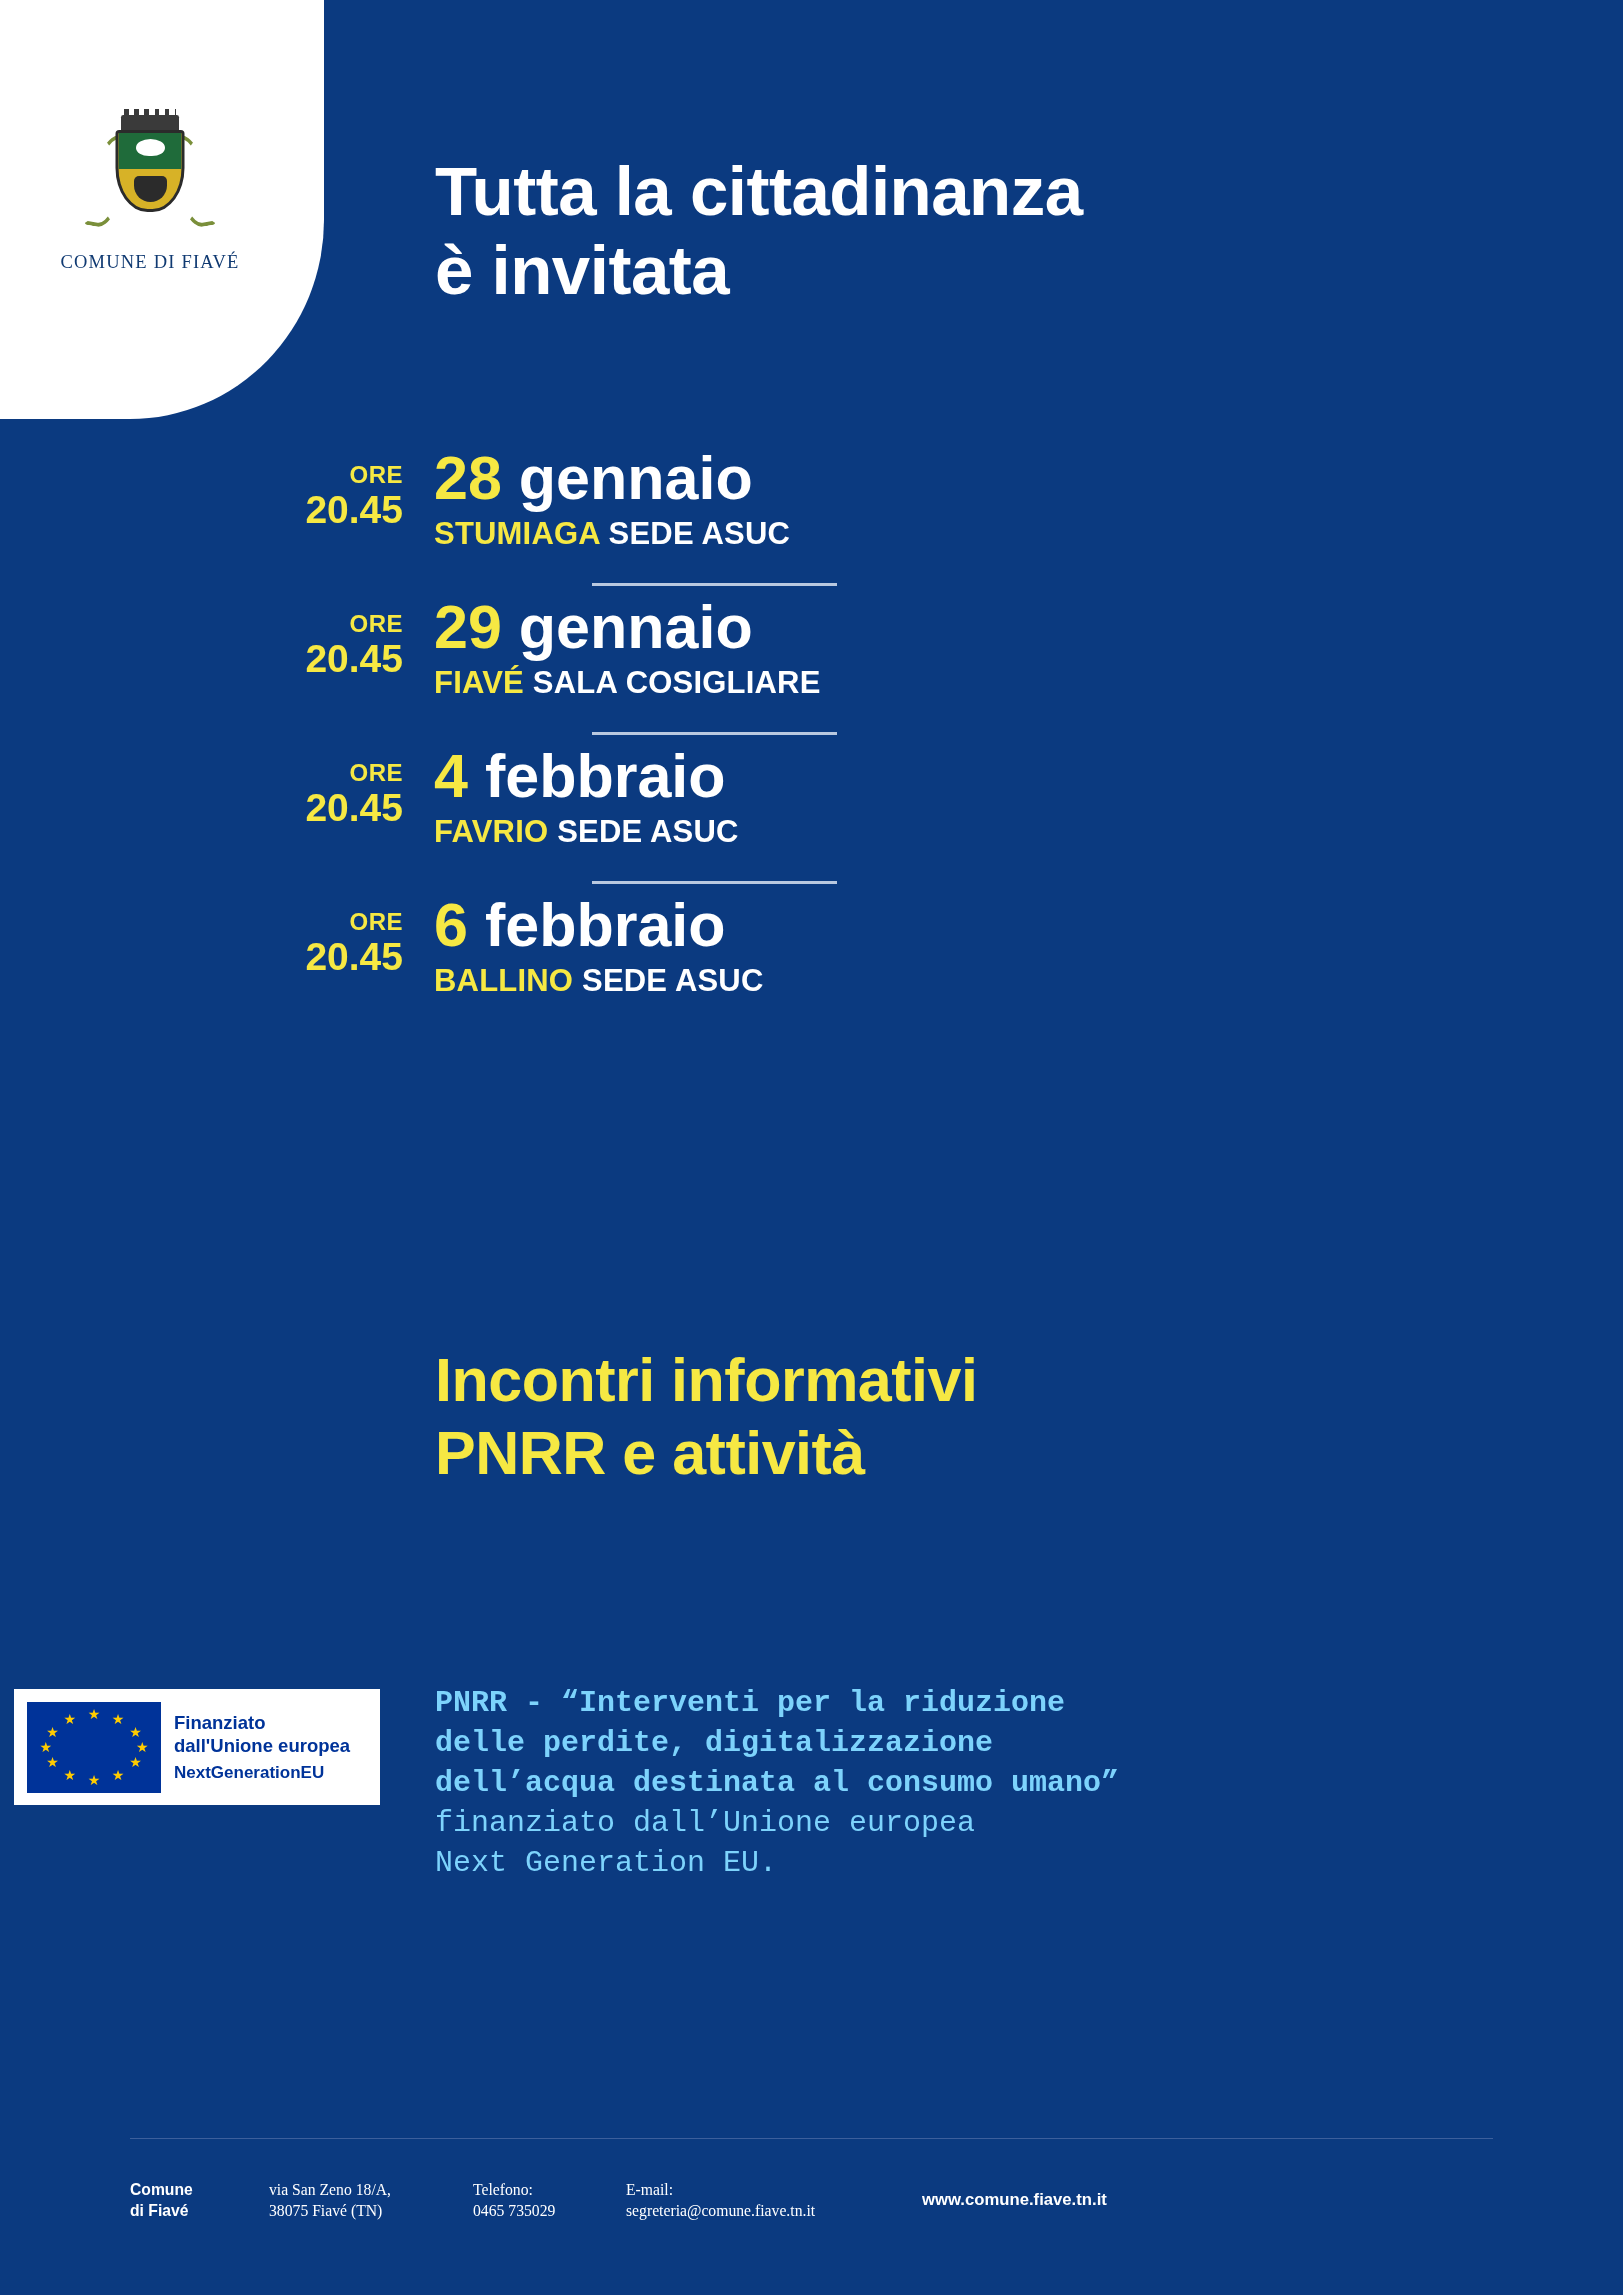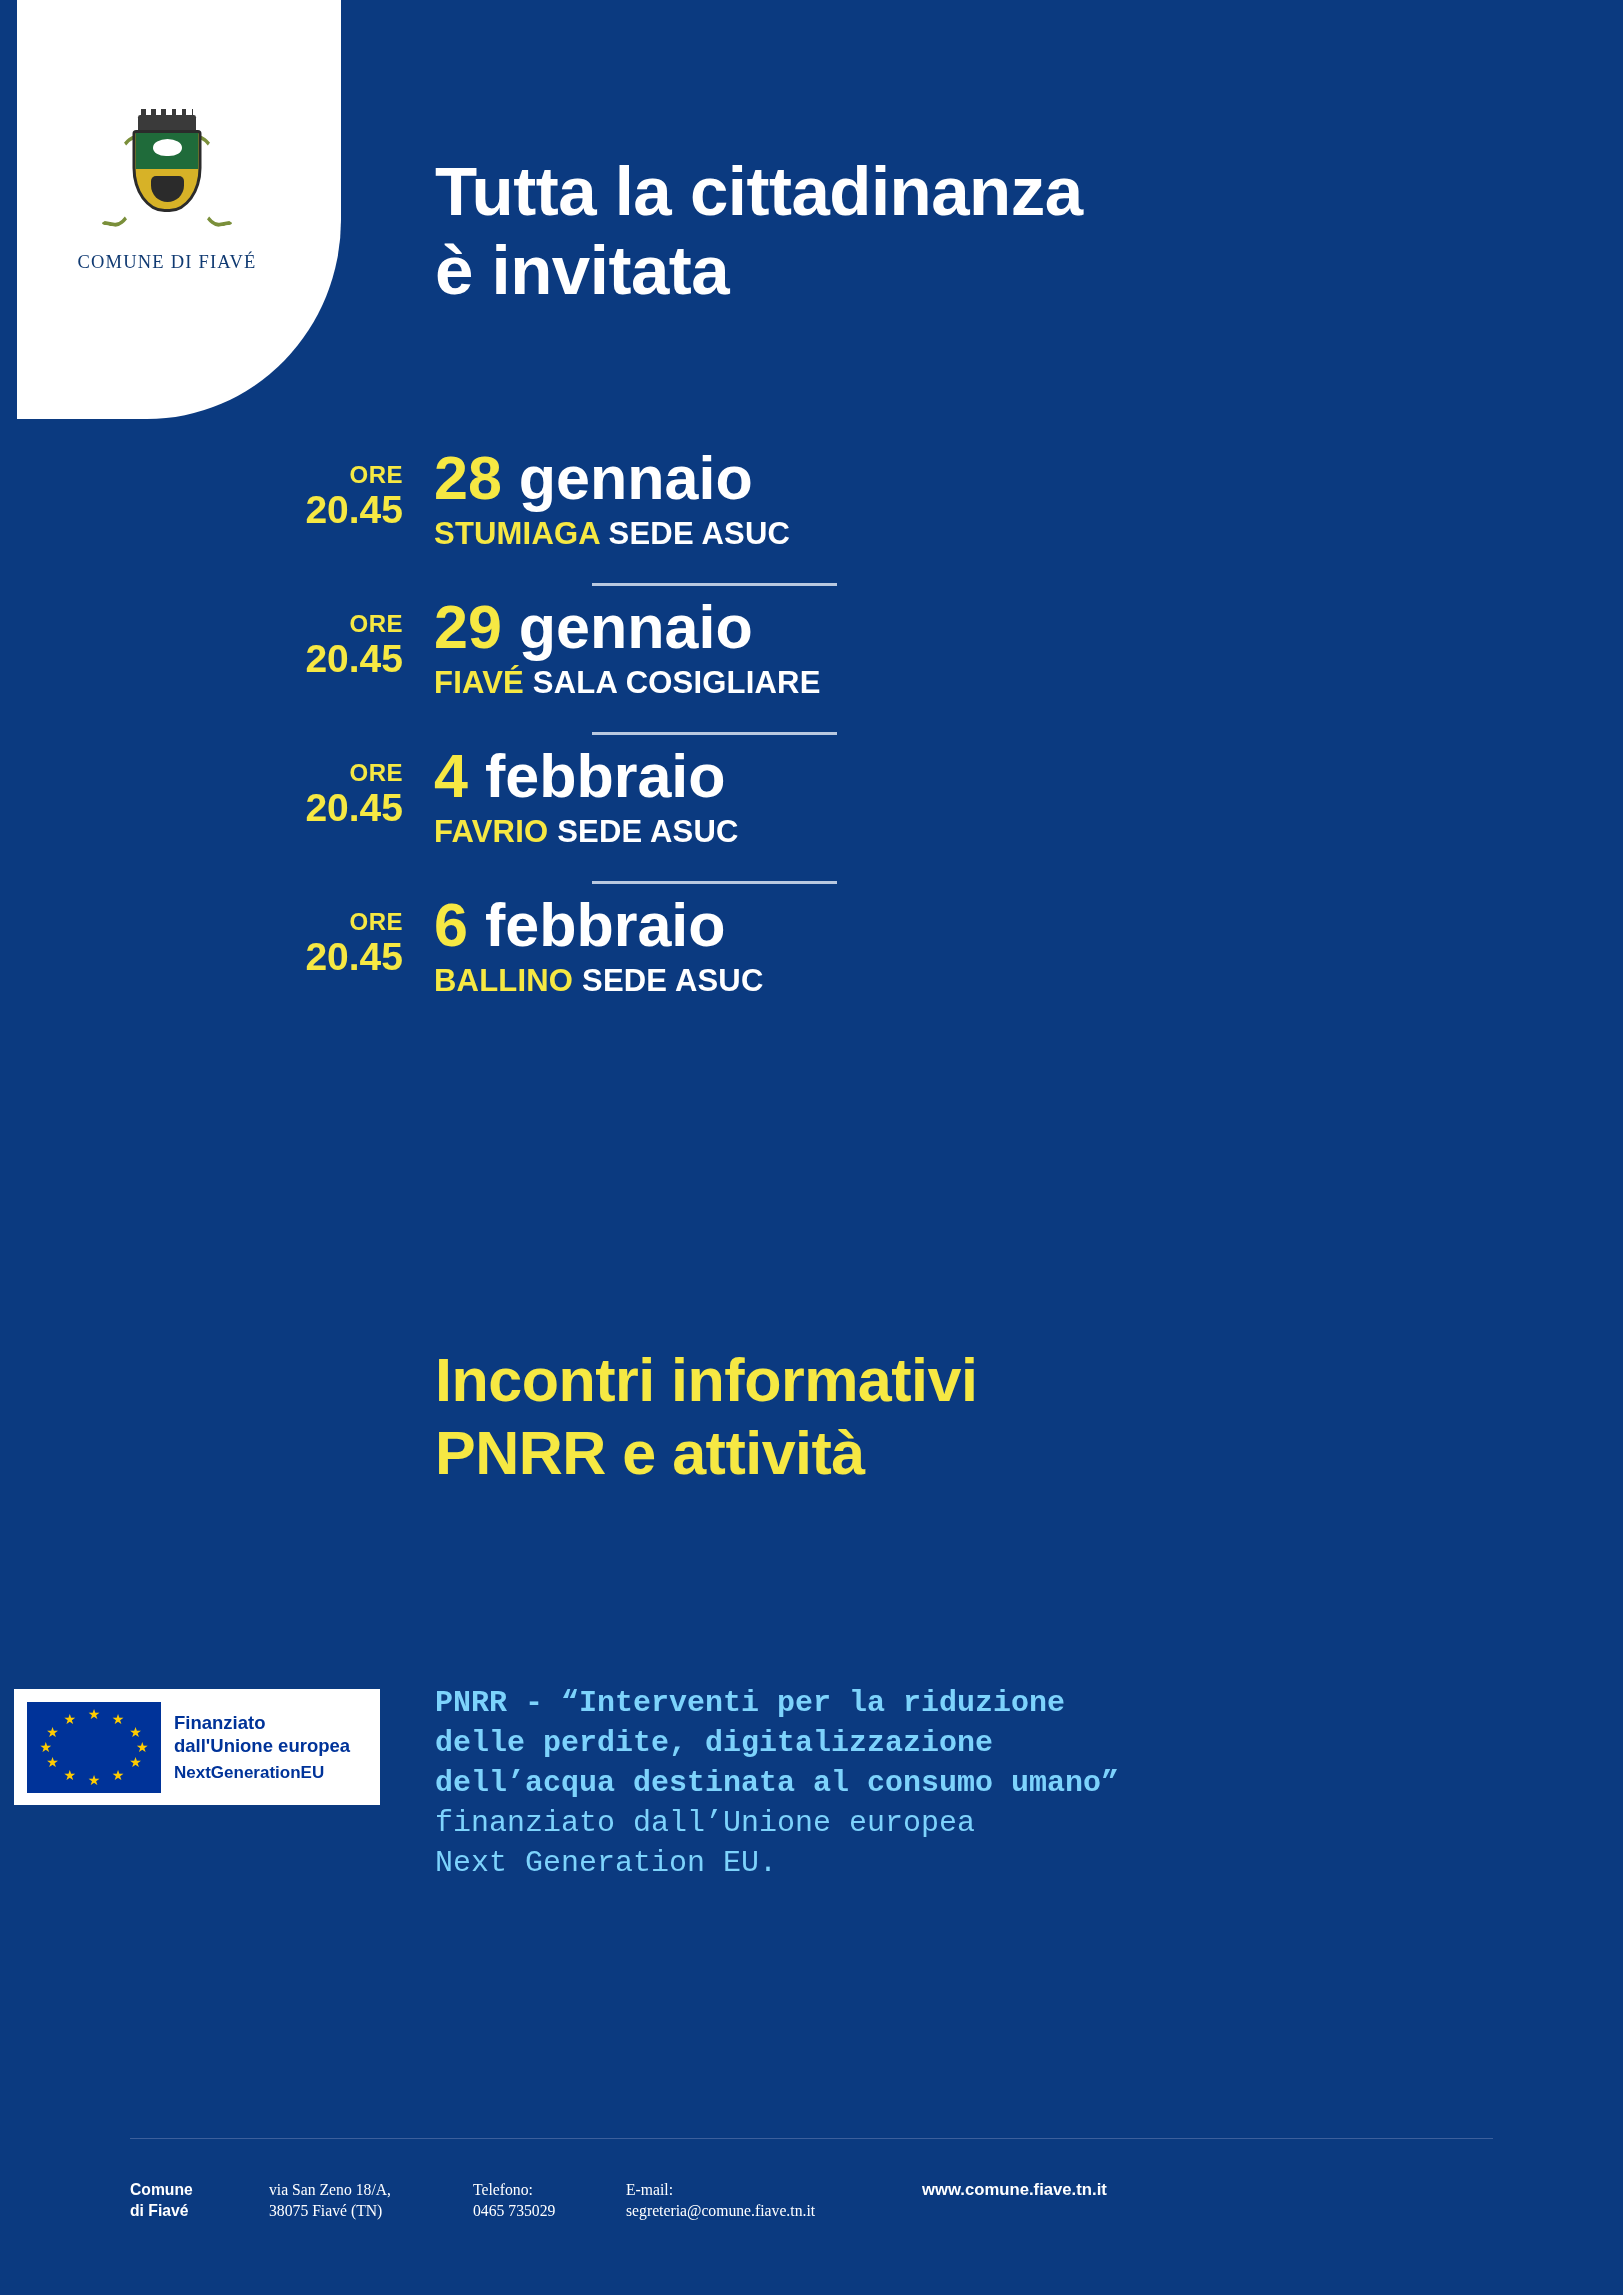--- a/index.html
+++ b/index.html
@@ -18,21 +18,20 @@
   
   .logo-blob {
     position: absolute;
     top: 0;
     left: 0;
     width: 324px;
     height: 419px;
     background: #ffffff;
     border-bottom-right-radius: 194px 199px;
     overflow: hidden;
-    margin-left: 17px;
   }
   .crest-wrap {
     position: absolute;
     top: 106px;
     left: 53px;
     width: 194px;
     text-align: center;
   }
   .crest {
     width: 123px;
@@ -257,21 +256,21 @@
     height: 1.4px;
     background: #3c5f9c;
   }
   .footer {
     position: absolute;
     top: 2179px;
     left: 130px;
     right: 69px;
     color: #ffffff;
     display: flex;
-    align-items: flex-start;
+    align-items: center;
   }
   .footer-col { font-size: 15.7px; line-height: 1.35; }
   .f-name { font-weight: 700; width: 139px; }
   .f-addr { width: 204px; font-family: "Liberation Serif", serif; }
   .f-tel  { width: 153px; font-family: "Liberation Serif", serif; }
   .f-mail { width: 296px; font-family: "Liberation Serif", serif; }
   .f-web  { font-weight: 700; font-size: 16.7px; }
 </style>
 </head>
 <body>

